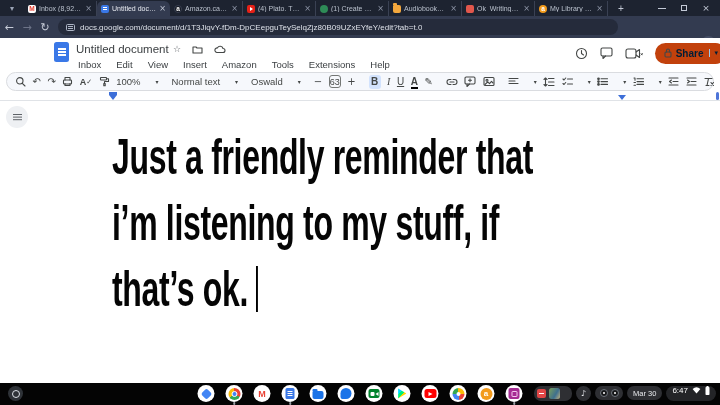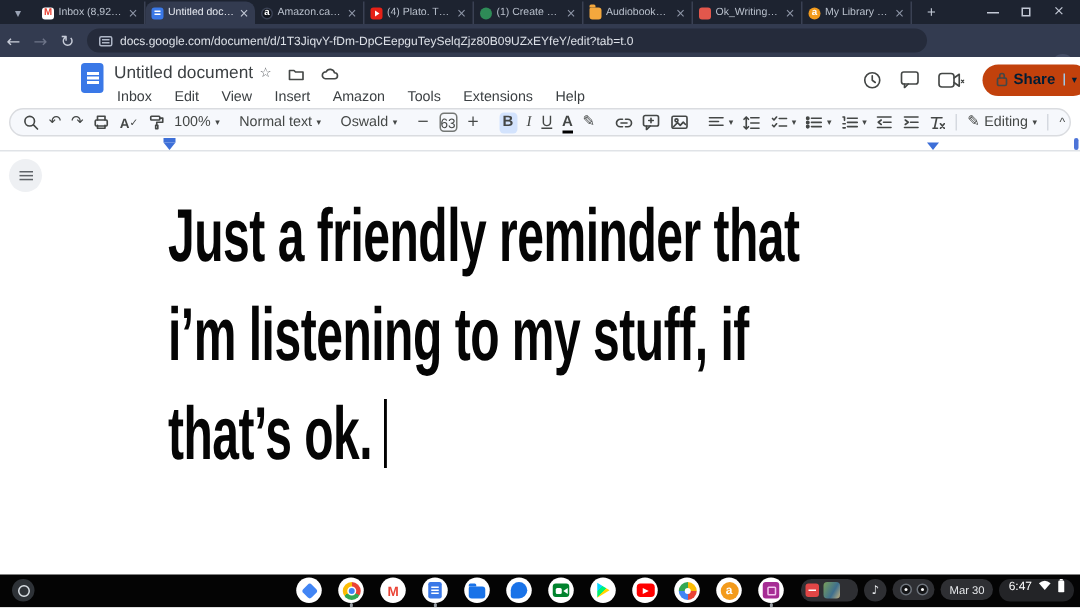--- a/index.html
+++ b/index.html
@@ -60,21 +60,21 @@
   .hdr-svg { display:flex; align-items:center; }
   #share-btn { height:21px; background:#c2410c; border-radius:11px; display:flex; align-items:center; padding:0 4px 0 9px; gap:4px; }
   #share-label { font-size:10px; color:#001d35; font-weight:bold; }
   #share-caret { font-size:7px; color:#001d35; font-family:"DejaVu Sans",sans-serif; padding:0 4px; border-left:1px solid #9fc9e8; margin-left:2px; }
   #avatar { width:19px; height:19px; border-radius:50%; background:radial-gradient(circle at 40% 35%, #7b8f83 0 35%, #39483f 70%, #22302a); }
 
   
   #docs-toolbar { position:absolute; top:71px; left:0; width:720px; height:21px; background:#fff; }
   #tb-pill { position:absolute; left:6px; right:6px; top:1px; height:19px; background:#f6f8fc; border:1px solid #dadce0; border-radius:10px; display:flex; align-items:center; padding:0 8px; gap:6.5px; font-size:9.5px; color:#444746; }
   .tb-sep { width:1px; height:11px; background:#d5d9e0; }
-  .tb-txt { display:flex; align-items:center; gap:3px; white-space:nowrap; }
+  .tb-txt { display:flex; align-items:center; gap:15px; white-space:nowrap; }
   .tb-caret { font-size:6px; color:#444746; font-family:"DejaVu Sans",sans-serif; }
   .tb-glyph { font-family:"DejaVu Sans",sans-serif; font-size:10px; color:#444746; }
   .tb-letter { font-size:10px; font-weight:bold; color:#444746; width:12px; text-align:center; }
   .tb-letter.italic { font-style:italic; font-weight:normal; font-family:"Liberation Serif",serif; }
   .tb-letter.underline { text-decoration:underline; font-weight:normal; }
   #bold-btn { background:#d3e3fd; border-radius:3px; height:14px; display:flex; align-items:center; justify-content:center; }
   #font-size-box { width:17px; height:13px; border:1px solid #747775; border-radius:3px; font-size:9px; display:flex; align-items:center; justify-content:center; }
   .color-A { position:relative; font-weight:bold; font-size:10px; }
   .color-A::after { content:""; position:absolute; left:0; right:0; bottom:-2px; height:2.5px; background:#000; }
   .ic svg { stroke:#444746; fill:none; stroke-width:1.1; stroke-linecap:round; stroke-linejoin:round; display:block; }

